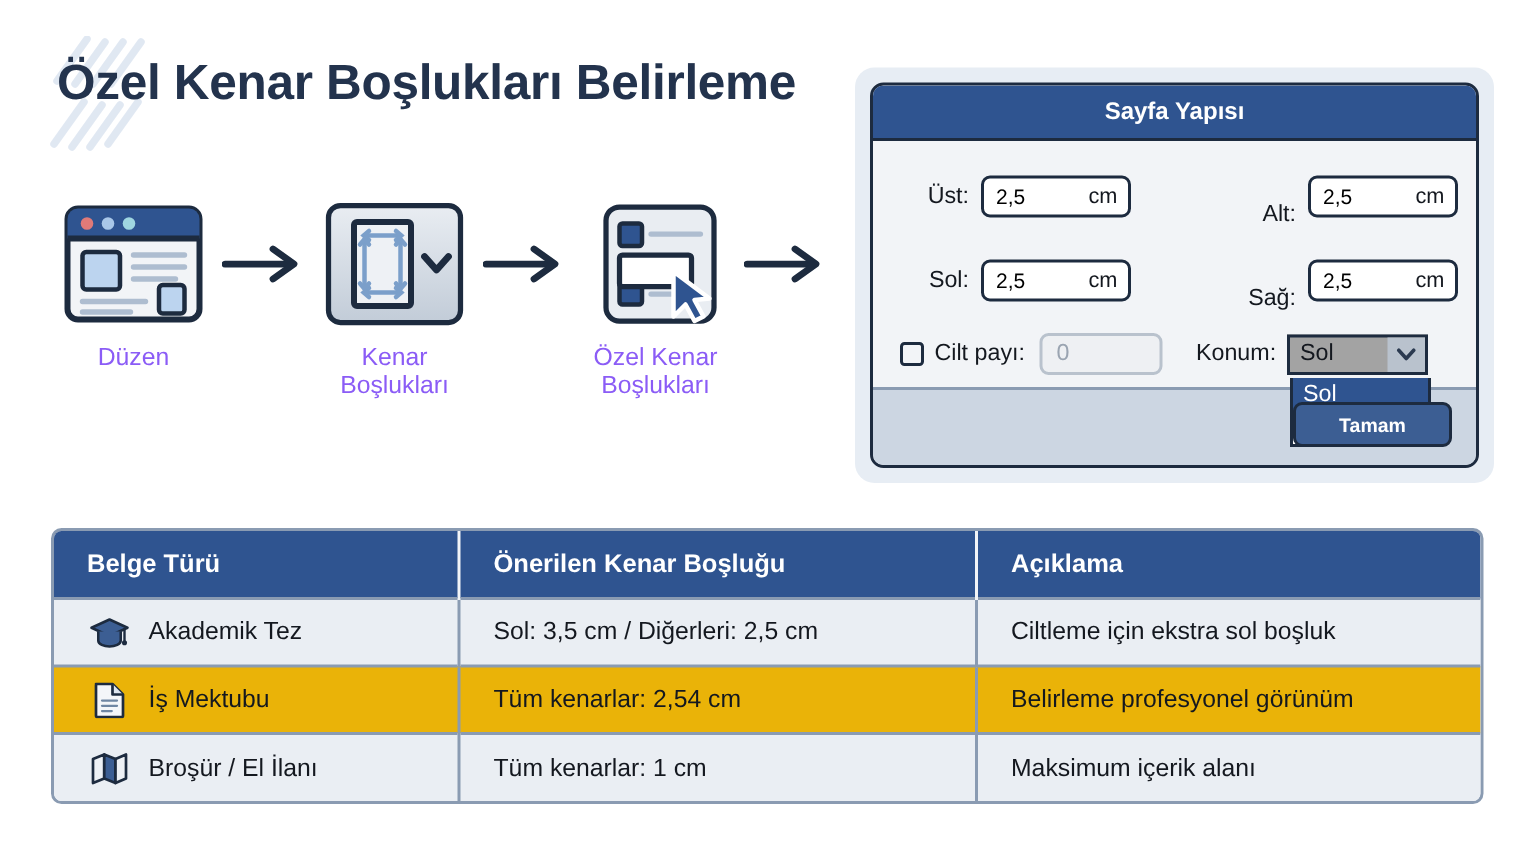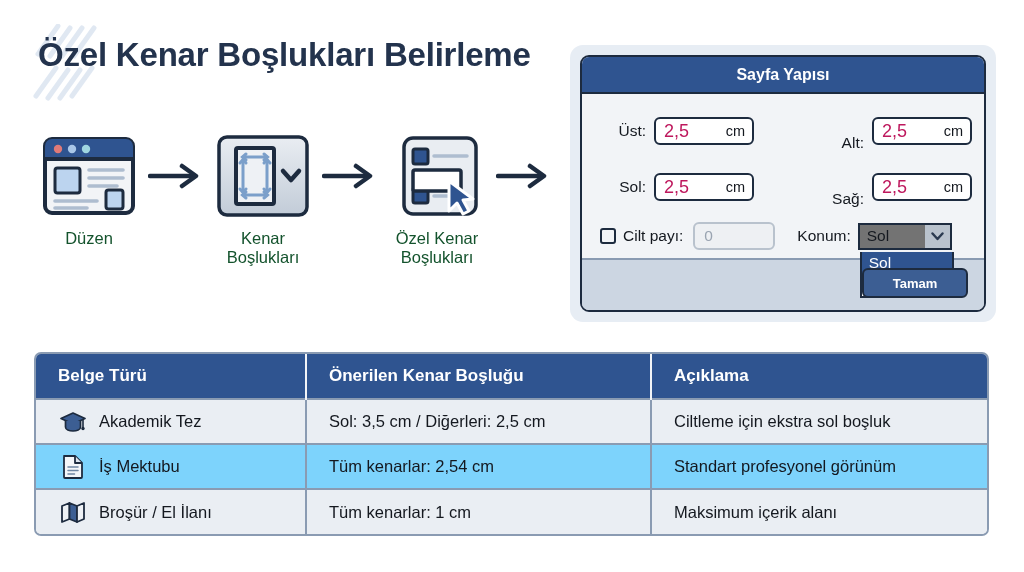--- a/index.html
+++ b/index.html
@@ -18,21 +18,21 @@
     position: relative;
     font-size: 33px; font-weight: bold; color: #23334d;
     letter-spacing: -0.2px; white-space: nowrap;
   }
 
   
   .flow { position: absolute; left: 34px; top: 132px; display: flex; align-items: flex-start; }
   .flow-step { width: 110px; display: flex; flex-direction: column; align-items: center; }
   .flow-icon { height: 88px; display: flex; align-items: center; justify-content: center; }
   .flow-label {
-    margin-top: 9px; text-align: center; font-size: 16.5px; color: #14532d;
+    margin-top: 9px; text-align: center; font-size: 16.5px; color: #8b5cf6;
     line-height: 1.18;
   }
   .flow-arrow { width: 64px; height: 88px; display: flex; align-items: center; justify-content: center; }
 
   
   .dialog-outer {
     position: absolute; left: 570px; top: 45px; width: 426px; height: 277px;
     background: #e7edf4; border-radius: 13px;
   }
   .dialog {
@@ -58,41 +58,41 @@
     font-size: 15.5px; color: #14181f; text-align: right; white-space: nowrap;
   }
   .fl-w1 { width: 46px; margin-right: 8px; }
   .fl-w2 { width: 52px; margin-right: 8px; margin-top: 24px; }
   .num-input {
     position: relative; width: 100px; height: 28px;
     background: #ffffff; border: 2px solid #1d2b3f; border-radius: 6px;
     display: flex; align-items: center; justify-content: space-between;
     padding: 0 7px 0 8px;
   }
-  .num-value { font-size: 18px; color: #be185d; }
+  .num-value { font-size: 14px; color: #000000; }
   .num-unit { font-size: 14.5px; color: #14181f; }
 
   .opt-row { display: flex; align-items: center; margin-top: 2px; }
   .chk {
     width: 16px; height: 16px; border: 2px solid #1d2b3f; border-radius: 3px;
     background: #f2f4f7; margin-right: 7px; flex: none;
   }
   .opt-label { font-size: 15.5px; color: #14181f; margin-right: 10px; white-space: nowrap; }
   .gutter-input {
     width: 82px; height: 28px; background: #eef0f3;
     border: 2px solid #b9c2cd; border-radius: 6px;
     display: flex; align-items: center; padding-left: 9px;
   }
   .gutter-placeholder { font-size: 15.5px; color: #9aa4b1; }
 
   .konum-wrap { position: relative; margin-left: 22px; display: flex; align-items: center; }
   .konum-label { font-size: 15.5px; color: #14181f; margin-right: 7px; }
   .select-box {
     position: relative; width: 94px; height: 27px;
-    background: #737373; border: 2px solid #1d2b3f;
+    background: #a3a3a3; border: 2px solid #1d2b3f;
     display: flex; align-items: center; padding-left: 7px;
   }
   .select-value { font-size: 15.5px; color: #14181f; }
   .select-arrow {
     position: absolute; right: 0; top: 0; width: 25px; height: 100%;
     background: #b9c2cd; display: flex; align-items: center; justify-content: center;
   }
   .dropdown {
     position: absolute; left: 0; top: 27px; width: 94px;
     border: 2px solid #1d2b3f; border-top: none; background: #ffffff; z-index: 7;
@@ -121,21 +121,21 @@
     border-right: 2px solid #f2f4f7;
     margin-left: 24px;
   }
   .table th:last-child { border-right: none; }
   .table td {
     font-size: 16.5px; color: #14181f; padding: 8px 0 8px 22px; height: 45px;
     border-right: 2px solid #8a9bb2; border-top: 2px solid #8a9bb2;
   }
   .table td:last-child { border-right: none; }
   .row-alt td { background: #eaeef3; margin-top: 18px; }
-  .row-norm td { background: #7dd3fc; }
+  .row-norm td { background: #eab308; }
   .col-a { width: 270px; }
   .col-b { width: 345px; }
   .cell-doc { display: flex; align-items: center; }
   .cell-icon { width: 30px; margin-right: 11px; display: flex; align-items: center; justify-content: center; flex: none; }
 </style>
 </head>
 <body>
 
 <div id="root">
 
@@ -365,21 +365,21 @@
                     <line x1="6" y1="13" x2="16" y2="13"></line>
                     <line x1="6" y1="16.5" x2="16" y2="16.5"></line>
                     <line x1="6" y1="20" x2="12.5" y2="20"></line>
                   </g>
                 </svg>
               </span>
               <span>İş Mektubu</span>
             </span>
           </td>
           <td>Tüm kenarlar: 2,54 cm</td>
-          <td>Standart profesyonel görünüm</td>
+          <td>Belirleme profesyonel görünüm</td>
         </tr>
         <tr class="row-alt">
           <td>
             <span class="cell-doc">
               <span class="cell-icon">
                 <svg width="26" height="23" viewBox="0 0 26 23">
                   <path d="M2 5 L9.5 2 L9.5 18 L2 21 Z" fill="#eef1f5" stroke="#1d2b3f" stroke-width="1.8" stroke-linejoin="round"></path>
                   <path d="M9.5 2 L17 5 L17 21 L9.5 18 Z" fill="#3c5e93" stroke="#1d2b3f" stroke-width="1.8" stroke-linejoin="round"></path>
                   <path d="M17 5 L24 2 L24 18 L17 21 Z" fill="#eef1f5" stroke="#1d2b3f" stroke-width="1.8" stroke-linejoin="round"></path>
                 </svg>

